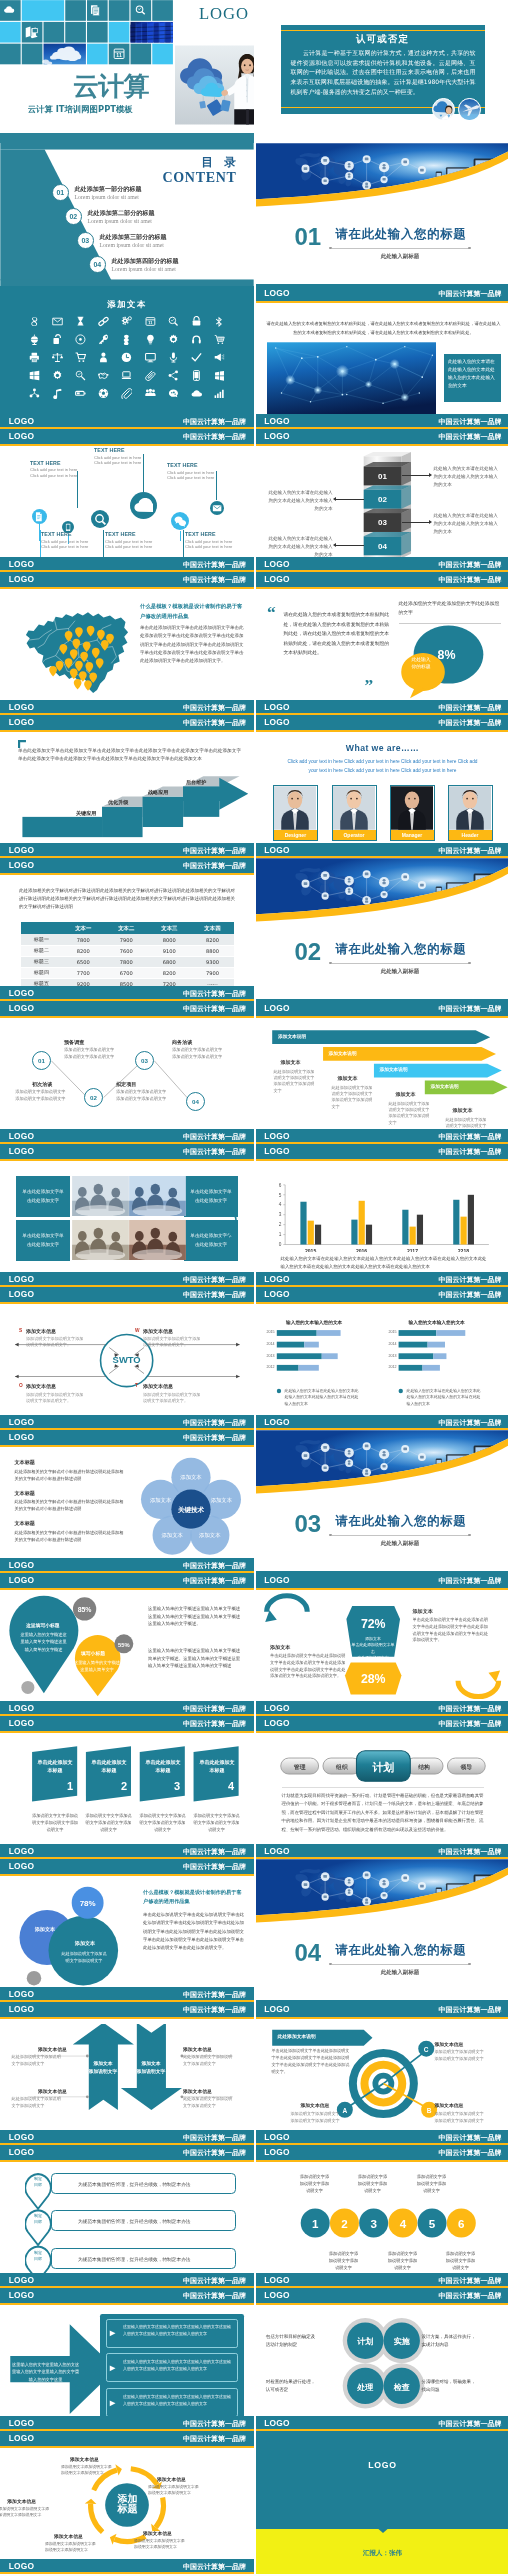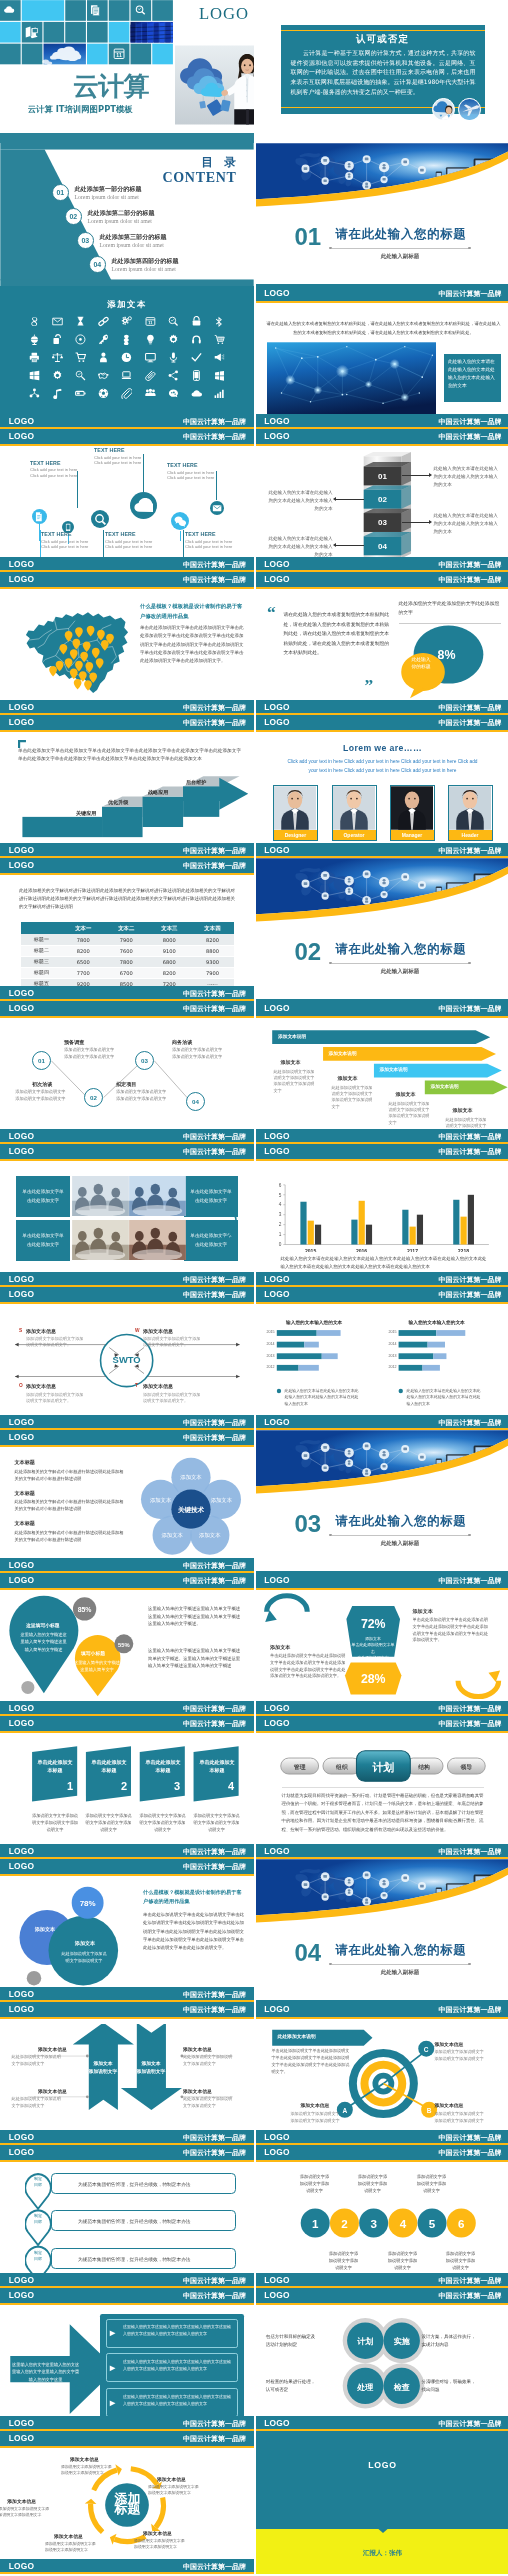--- a/index.html
+++ b/index.html
@@ -1211,21 +1211,21 @@
     <span class="ob"></span>
   </div>
 </div>
 
 <div class="slide s12">
   <div class="hdr">
     <span class="lg">LOGO</span>
     <span class="br cn">中国云计算第一品牌</span>
     <span class="ob"></span>
   </div>
-  <div class="s12-t">Lorem we are……</div>
+  <div class="s12-t">What we are……</div>
   <div class="s12-s">Click add your text in here Click add your text in here Click add your text in here Click add your text in here Click add your text in here Click add your text in here</div>
   <div class="s12-card" style="left:17.4px">
         <div class="ph">
           <svg width="42" height="44" viewBox="0 0 58 60">
             <rect width="58" height="60" fill="#d4dde4"></rect>
       <ellipse cx="29" cy="19" rx="10" ry="12" fill="#e8bd9a"></ellipse>
       <path d="M18 18 q0-13 11-13 t11 13 q0-4-2-7 q-4-4-9-4 t-9 4 q-2 3-2 7z" fill="#3a2a1c"></path>
       <path d="M29 30 l-11 5 q-8 4-8 14 l0 11 l38 0 l0-11 q0-10-8-14z" fill="#2d3b4e"></path>
       <path d="M29 30 l-5 3 l5 6 l5-6z" fill="#fff"></path>
       <path d="M26 35 l3 4 l3-4 l-2 25 l-2 0z" fill="#fff" opacity=".8"></path>
@@ -2371,21 +2371,21 @@
     <path d="M118.9 59.6 A50 50 0 0 1 109.4 100.8" fill="none" stroke="#fdb813" stroke-width="7"></path>
     <path d="M103.1 95.9 L115.7 105.7 L104.7 106.0 Z" fill="#fdb813"></path>
     <path d="M95.0 113.3 A50 50 0 0 1 52.9 117.0" fill="none" stroke="#fdb813" stroke-width="7"></path>
     <path d="M55.6 109.5 L50.2 124.5 L46.5 114.1 Z" fill="#fdb813"></path>
     <path d="M36.5 107.2 A50 50 0 0 1 20.0 68.3" fill="none" stroke="#fdb813" stroke-width="7"></path>
     <path d="M28.0 68.5 L12.0 68.0 L20.8 61.3 Z" fill="#fdb813"></path>
     <path d="M24.3 49.7 A50 50 0 0 1 56.2 21.9" fill="none" stroke="#fdb813" stroke-width="7"></path>
     <path d="M58.4 29.6 L54.0 14.2 L63.0 20.5 Z" fill="#fdb813"></path>
     <circle cx="70" cy="70" r="30" fill="#1f7e95"></circle>
   </svg>
-  <div style="position:absolute;left:102px;top:63px;width:51px;text-align:center;font-size:13px;font-weight:bold;color:#fff;line-height:10.2px;white-space:pre-line" class="cn">添加
+  <div style="position:absolute;left:102px;top:63px;width:51px;text-align:center;font-size:10px;font-weight:bold;color:#fff;line-height:10.2px;white-space:pre-line" class="cn">添加
 标题</div>
   <div class="t cn" style="left:70px;top:25px">添加文本信息</div>
   <div class="d cn" style="left:61px;top:33px">添加说明文字添加说明文字添
 加说明文字添加说明文字</div>
   <div class="t cn" style="left:157px;top:45px">添加文本信息</div>
   <div class="d cn" style="left:148px;top:53px">添加说明文字添加说明文字添
 加说明文字添加说明文字</div>
   <div class="t cn" style="left:143px;top:99px">添加文本信息</div>
   <div class="d cn" style="left:134px;top:107px">添加说明文字添加说明文字添
 加说明文字添加说明文字</div>

